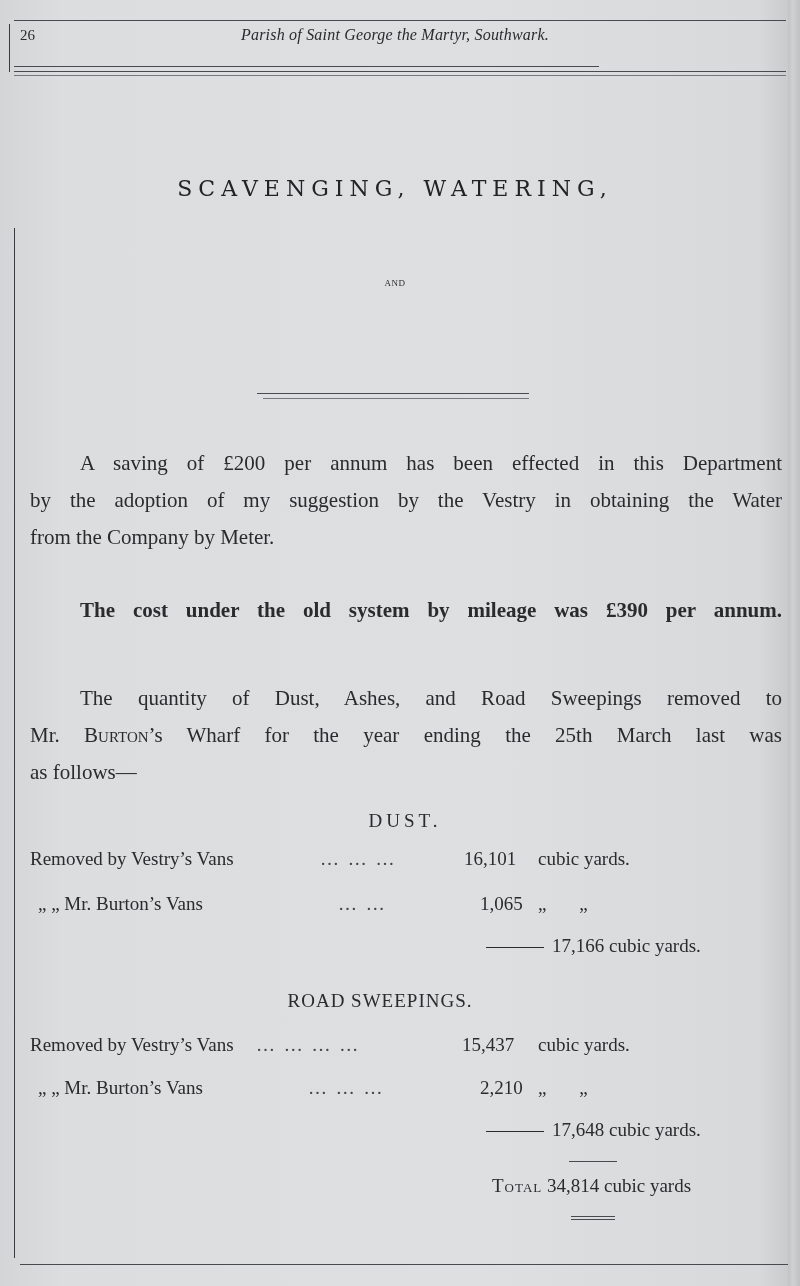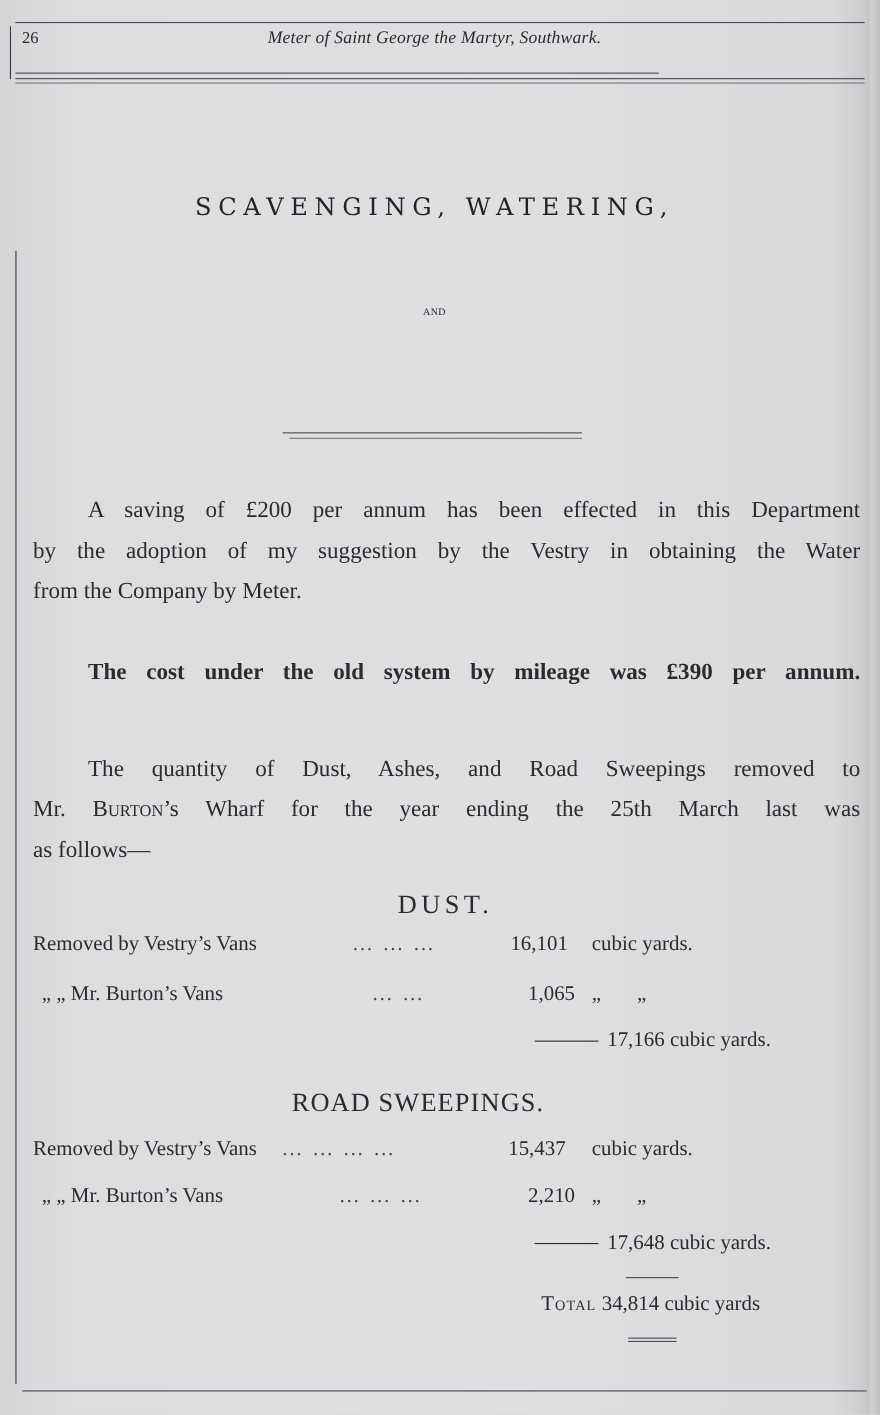--- a/index.html
+++ b/index.html
@@ -33,21 +33,21 @@
 
   .para {
     position: absolute; left: 30px; width: 752px;
     font-size: 21px; line-height: 37px; text-align: justify;
   }
   .para .indent { display: inline-block; width: 50px; }
   .line { display: block; text-align: justify; text-align-last: justify; }
   .line.last { text-align-last: left; }
   .sc { font-variant: small-caps; }
 
-  .sub-head { position: absolute; left: 0; width: 790px; text-align: center; font-size: 24px; letter-spacing: 1px; }
+  .sub-head { position: absolute; left: 0; width: 790px; text-align: center; font-size: 19px; letter-spacing: 1px; }
   .sub-head.dust { letter-spacing: 4px; left: 10px; }
 
   .row { position: absolute; left: 30px; font-size: 19px; white-space: nowrap; }
   .cell { position: absolute; white-space: nowrap; }
   .dots { letter-spacing: 2px; color: #444; }
 
   .total-line { position: absolute; white-space: nowrap; font-size: 19px; }
   .dash { display: inline-block; width: 58px; border-top: 1.5px solid #2b2b2e; vertical-align: middle; margin-right: 8px; }
 </style>
 </head>
@@ -58,21 +58,21 @@
   <div class="rule" style="left:14px; top:20px; width:772px;"></div>
   <div class="rule" style="left:14px; top:66px; width:585px;"></div>
   <div class="rule" style="left:14px; top:71px; width:772px;"></div>
   <div class="rule" style="left:14px; top:75px; width:772px; border-top-width:0.8px; border-color:#77777b;"></div>
 
   <div class="vline" style="left:9px; top:24px; height:48px;"></div>
   <div class="vline" style="left:14px; top:228px; height:1030px; border-left-width:1px;"></div>
 
   <div class="running-head">
     <span class="page-num">26</span>
-    <div class="head-title">Meter of Saint George the Martyr, Southwark.</div>
+    <div class="head-title">Parish of Saint George the Martyr, Southwark.</div>
   </div>
 
   <div class="h-main" style="top:176px;">SCAVENGING, WATERING,</div>
   <div class="h-and">AND</div>
 
   <div class="rule" style="left:257px; top:393px; width:272px; border-top-width:1px;"></div>
   <div class="rule" style="left:263px; top:398px; width:266px; border-top-width:1px; border-color:#77777b;"></div>
 
   <div class="para" style="top:445px;">
     <span class="line"><span class="indent"></span><span>A saving of £200 per annum has been effected in this Department</span></span>

